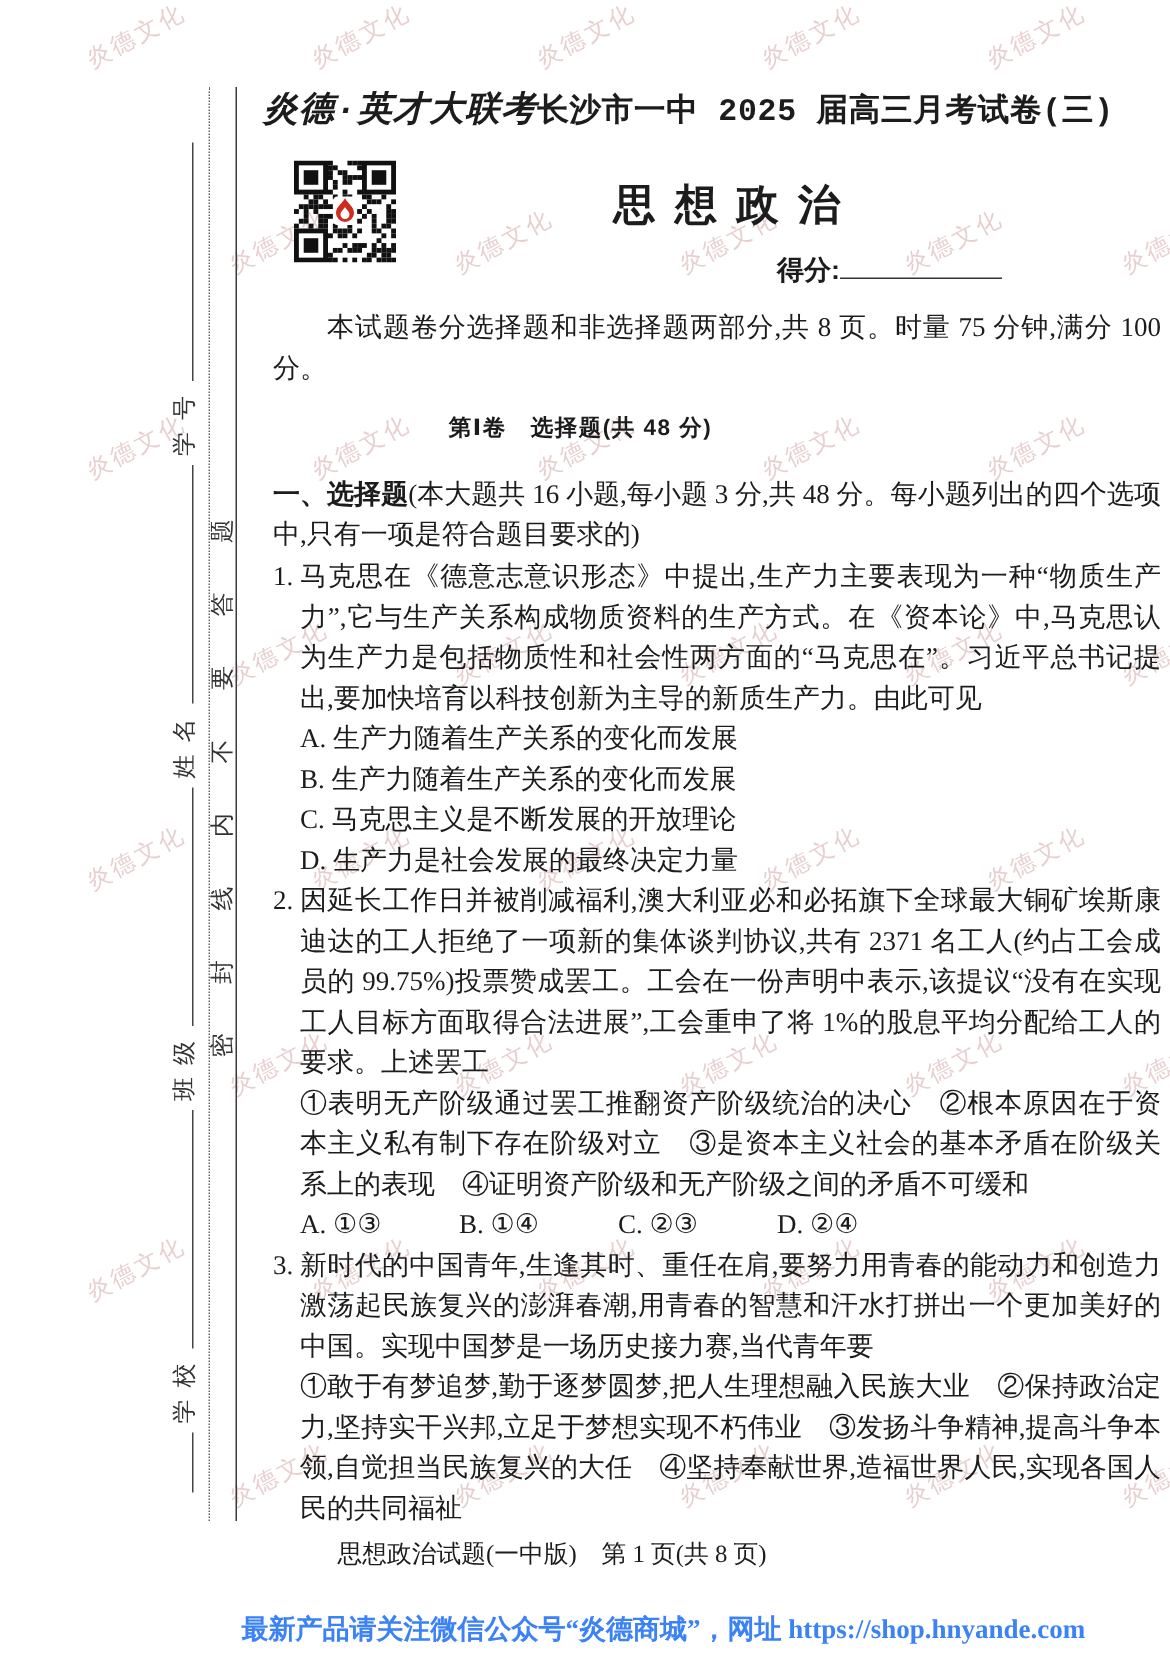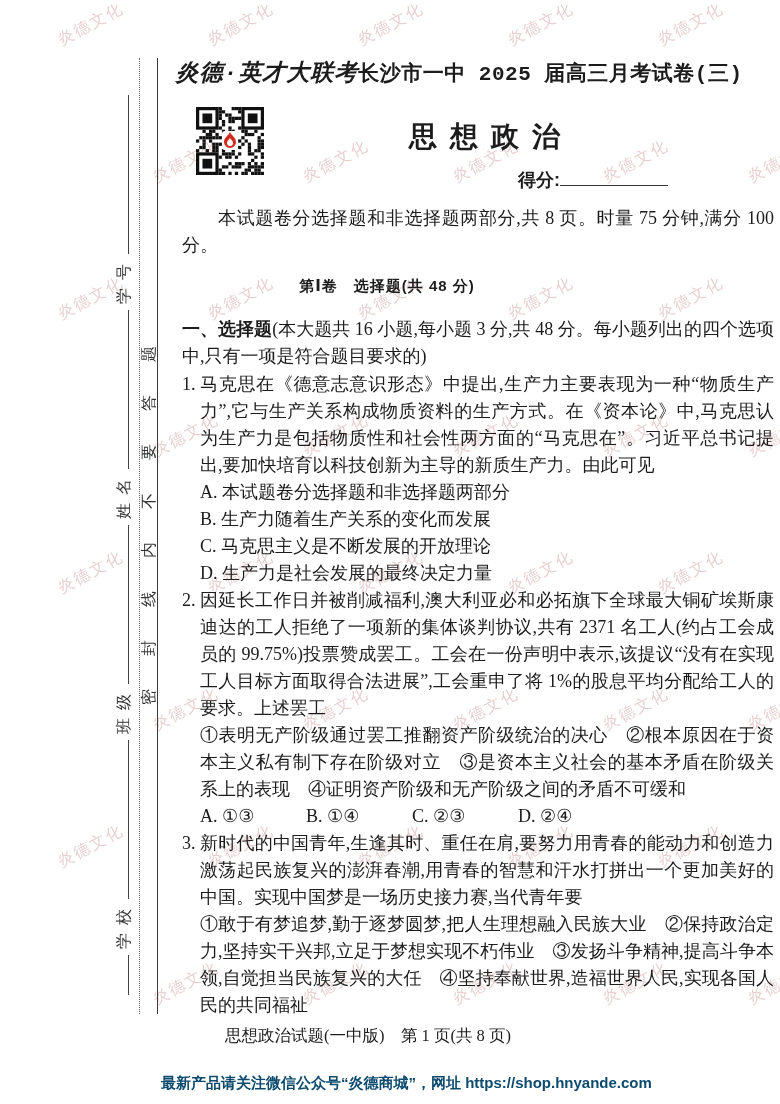--- a/index.html
+++ b/index.html
@@ -94,22 +94,22 @@
   .opt-row{display:flex;}
   .opt-row span{flex:0 0 106px;white-space:nowrap;}
   .opt-row span:last-child{flex:1 1 auto;}
   
   .footer{
     position:absolute;left:163px;top:1025px;width:410px;z-index:2;
     text-align:center;font-size:16.5px;
   }
   .bottom-ad{
     position:absolute;left:161px;top:1074px;z-index:2;
-    font-family:Liberation Sans, sans-serif;
-    font-weight:bold;font-size:15px;color:#0c4a6e;
+    font-family:Liberation Serif, serif;
+    font-weight:bold;font-size:18px;color:#3b82f6;
   }
 </style>
 </head>
 <body>
 
 <div class="page">
 
   <div id="watermarks">
       <span class="wm" style="left: 55px; top: 14px;">炎德文化</span>
       <span class="wm" style="left: 205px; top: 14px;">炎德文化</span>
@@ -317,21 +317,21 @@
 
   <div class="main">
     <p class="intro">本试题卷分选择题和非选择题两部分,共 8 页。时量 75 分钟,满分 100 分。</p>
     <div class="section-heading">第Ⅰ卷　选择题(共 48 分)</div>
     <div class="instruction"><span class="ins-label">一、选择题</span><span>(本大题共 16 小题,每小题 3 分,共 48 分。每小题列出的四个选项中,只有一项是符合题目要求的)</span></div>
     <div id="questions">
         <div class="q">
           <span class="q-num">1.</span>
           <div class="q-stem">马克思在《德意志意识形态》中提出,生产力主要表现为一种“物质生产力”,它与生产关系构成物质资料的生产方式。在《资本论》中,马克思认为生产力是包括物质性和社会性两方面的“马克思在”。习近平总书记提出,要加快培育以科技创新为主导的新质生产力。由此可见</div>
           <div class="opt-list">
-            <div>A. 本试题卷分选择题和非选择题两部分</div>
+            <div>A. 生产力随着生产关系的变化而发展</div>
             <div>B. 生产力随着生产关系的变化而发展</div>
             <div>C. 马克思主义是不断发展的开放理论</div>
             <div>D. 生产力是社会发展的最终决定力量</div>
           </div>
         </div>
         <div class="q">
           <span class="q-num">2.</span>
           <div class="q-stem">因延长工作日并被削减福利,澳大利亚必和必拓旗下全球最大铜矿埃斯康迪达的工人拒绝了一项新的集体谈判协议,共有 2371 名工人(约占工会成员的 99.75%)投票赞成罢工。工会在一份声明中表示,该提议“没有在实现工人目标方面取得合法进展”,工会重申了将 1%的股息平均分配给工人的要求。上述罢工</div>
           <div class="q-sub">①表明无产阶级通过罢工推翻资产阶级统治的决心　②根本原因在于资本主义私有制下存在阶级对立　③是资本主义社会的基本矛盾在阶级关系上的表现　④证明资产阶级和无产阶级之间的矛盾不可缓和</div>
           <div class="opt-row">

